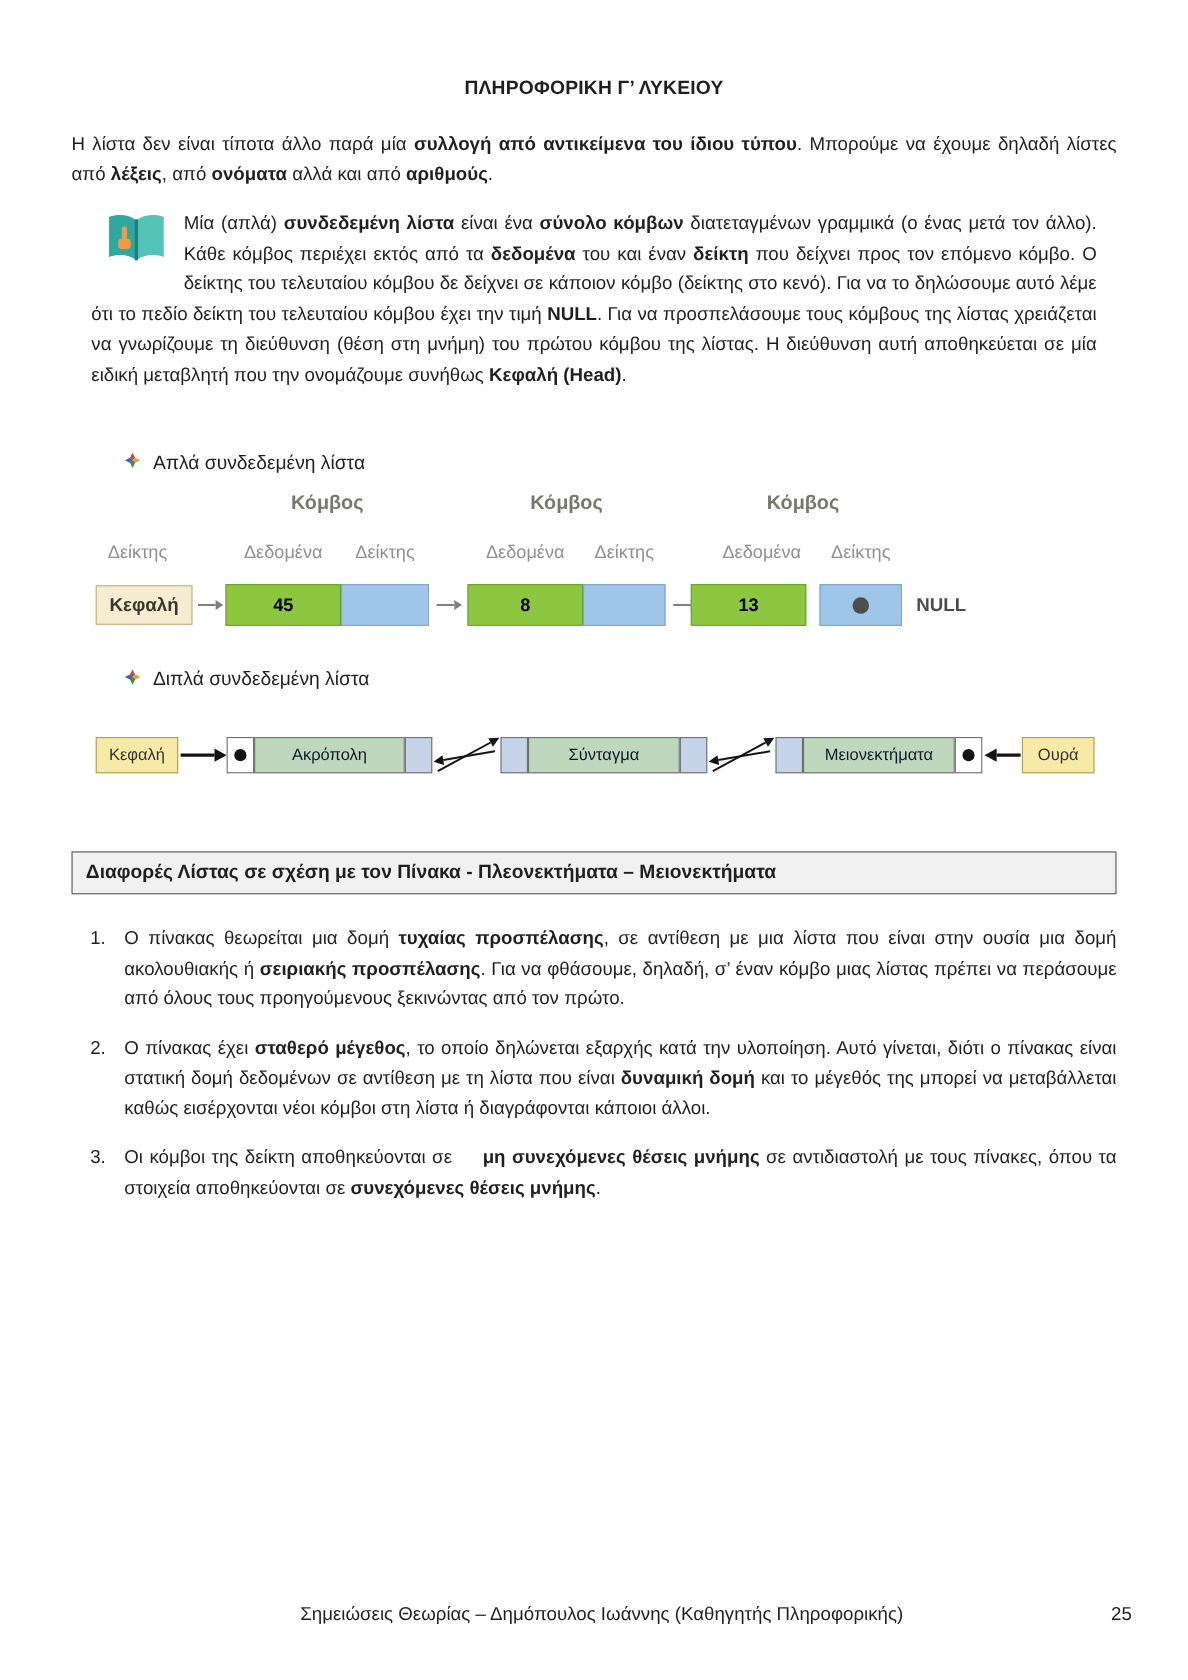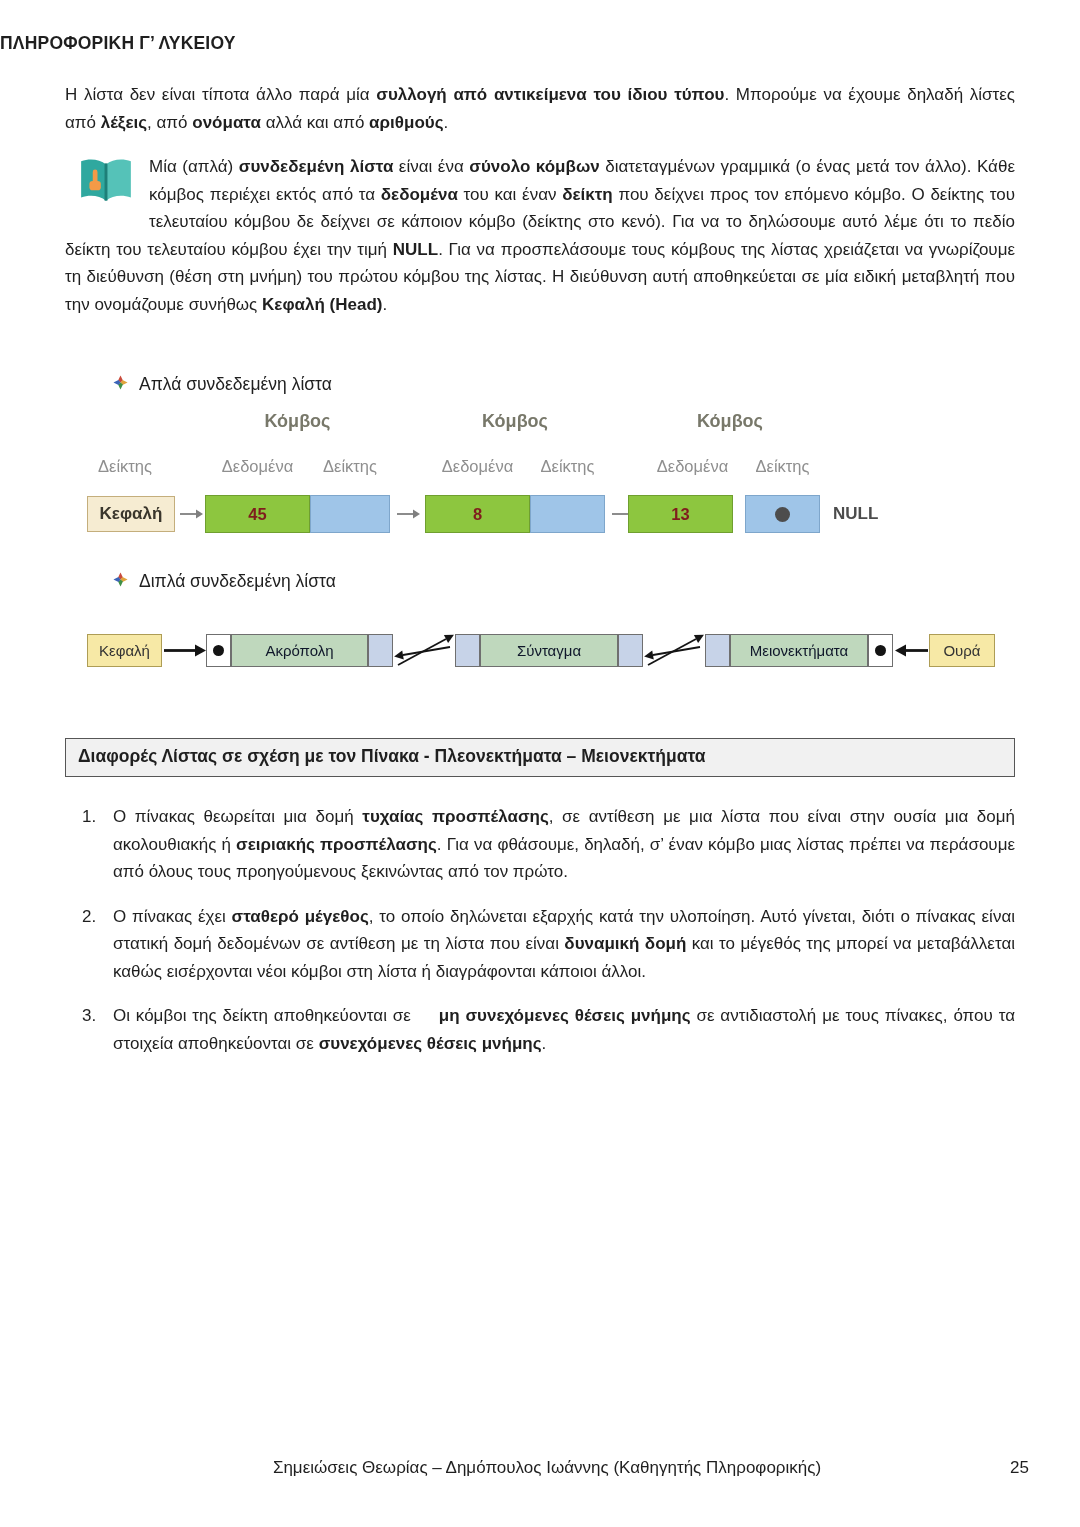--- a/index.html
+++ b/index.html
@@ -1,31 +1,31 @@
 <!DOCTYPE html>
 <html><head>
 <meta charset="utf-8">
 <style>
 *{box-sizing:border-box}
 body{margin:0;background:#ffffff;font-family:"Liberation Sans",sans-serif;color:#1f1f1f}
 .page{position:relative;width:1080px;height:1527px;margin:0 auto;background:#ffffff;overflow:hidden}
-.doc-header{padding-top:33px;text-align:left;font-weight:bold;font-size:17.5px;letter-spacing:.2px}
+.doc-header{padding-top:69px;text-align:center;font-weight:bold;font-size:17.5px;letter-spacing:.2px}
 .title-box{margin:58px 65px 0;border:2px solid #E0964A;padding:4px 12px 6px;font-weight:bold;font-size:19.5px}
 .para{margin:27px 65px 0;font-size:17px;line-height:1.62;text-align:justify}
-.def{margin:17px 65px 0;font-size:17px;line-height:1.62;text-align:justify}
+.def{margin:17px 83px 0;font-size:17px;line-height:1.62;text-align:justify}
 .book-float{float:left;width:62px;height:76px;margin:3px 10px 0 12px}
 .bullet-row{margin:56px 65px 0 113px;display:flex;align-items:center;gap:11px;font-size:17.5px}
 .bullet-row.second{margin-top:28px}
 .diagram1{position:relative;margin:16px 65px 0;height:132px}
 .diagram2{position:relative;margin:28px 65px 0;height:78px}
 .abs{position:absolute}
 .komvos{font-weight:bold;font-size:18px;color:#78786a;text-align:center}
 .collabel{font-size:16.5px;color:#8f8f8f;text-align:center}
 .headbox1{display:flex;align-items:center;justify-content:center;background:#F6ECD2;border:1px solid #C4AE7C;font-weight:bold;font-size:17px;color:#3a362c}
-.gcell{display:flex;align-items:center;justify-content:center;background:#8DC63F;border:1px solid #6F9F2F;font-weight:bold;font-size:16.5px;color:#7f1d1d}
+.gcell{display:flex;align-items:center;justify-content:center;background:#8DC63F;border:1px solid #6F9F2F;font-weight:bold;font-size:16.5px;color:#000000}
 .bcell{background:#9FC5E8;border:1px solid #7EA6CB}
 .dot1{width:15px;height:15px;border-radius:50%;background:#4d4d4d}
 .nulltxt{font-weight:bold;font-size:17px;color:#4c4c4c}
 .ybox{display:flex;align-items:center;justify-content:center;background:#F7E9A6;border:1px solid #AE9D55;font-size:15px;color:#333}
 .g2{display:flex;align-items:center;justify-content:center;background:#BFD8BD;border:1px solid #6f6f6f;font-size:15px;color:#0f172a}
 .b2{background:#C7D3E8;border:1px solid #6f6f6f}
 .w2{background:#ffffff;border:1px solid #6f6f6f}
 .dot2{width:11px;height:11px;border-radius:50%;background:#141414}
 .sec-head{margin:40px 65px 0;border:1px solid #565656;background:#F1F1F1;padding:7px 12px 9px;font-weight:bold;font-size:17.5px}
 .olist{margin:26px 65px 0}

